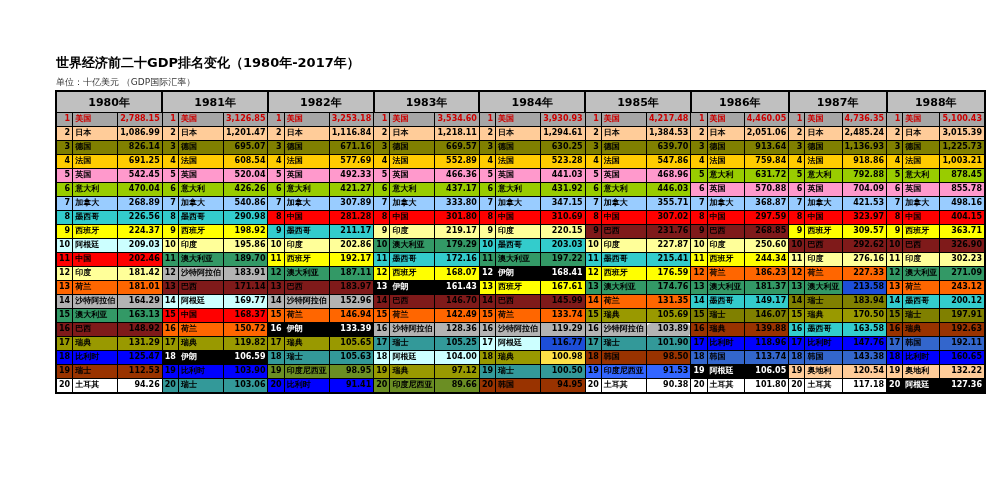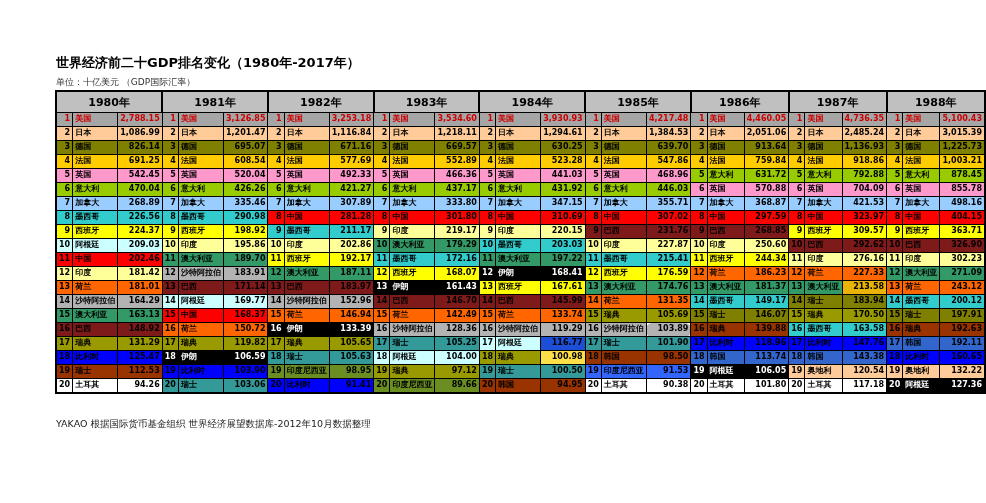--- a/index.html
+++ b/index.html
@@ -216,21 +216,21 @@
           <td class="rank" style="width: 16px; background: rgb(255, 153, 204); color: rgb(0, 0, 0);">6</td>
           <td class="name" style="width: 50px; background: rgb(255, 153, 204); color: rgb(0, 0, 0);">英国</td>
           <td class="val" style="width: 31px; background: rgb(255, 153, 204); color: rgb(0, 0, 0);">855.78</td>
         </tr>
         <tr>
           <td class="rank" style="width: 16px; background: rgb(153, 204, 255); color: rgb(0, 0, 0);">7</td>
           <td class="name" style="width: 50px; background: rgb(153, 204, 255); color: rgb(0, 0, 0);">加拿大</td>
           <td class="val" style="width: 31px; background: rgb(153, 204, 255); color: rgb(0, 0, 0);">268.89</td>
           <td class="rank" style="width: 16px; background: rgb(153, 204, 255); color: rgb(0, 0, 0);">7</td>
           <td class="name" style="width: 50px; background: rgb(153, 204, 255); color: rgb(0, 0, 0);">加拿大</td>
-          <td class="val" style="width: 31px; background: rgb(153, 204, 255); color: rgb(0, 0, 0);">335.46</td>
+          <td class="val" style="width: 31px; background: rgb(153, 204, 255); color: rgb(0, 0, 0);">540.86</td>
           <td class="rank" style="width: 16px; background: rgb(153, 204, 255); color: rgb(0, 0, 0);">7</td>
           <td class="name" style="width: 50px; background: rgb(153, 204, 255); color: rgb(0, 0, 0);">加拿大</td>
           <td class="val" style="width: 31px; background: rgb(153, 204, 255); color: rgb(0, 0, 0);">307.89</td>
           <td class="rank" style="width: 16px; background: rgb(153, 204, 255); color: rgb(0, 0, 0);">7</td>
           <td class="name" style="width: 50px; background: rgb(153, 204, 255); color: rgb(0, 0, 0);">加拿大</td>
           <td class="val" style="width: 31px; background: rgb(153, 204, 255); color: rgb(0, 0, 0);">333.80</td>
           <td class="rank" style="width: 16px; background: rgb(153, 204, 255); color: rgb(0, 0, 0);">7</td>
           <td class="name" style="width: 50px; background: rgb(153, 204, 255); color: rgb(0, 0, 0);">加拿大</td>
           <td class="val" style="width: 31px; background: rgb(153, 204, 255); color: rgb(0, 0, 0);">347.15</td>
           <td class="rank" style="width: 16px; background: rgb(153, 204, 255); color: rgb(0, 0, 0);">7</td>
@@ -408,21 +408,21 @@
           <td class="name" style="width: 50px; background: rgb(255, 255, 0); color: rgb(0, 0, 0);">西班牙</td>
           <td class="val" style="width: 31px; background: rgb(255, 255, 0); color: rgb(0, 0, 0);">167.61</td>
           <td class="rank" style="width: 16px; background: rgb(51, 153, 102); color: rgb(0, 0, 0);">13</td>
           <td class="name" style="width: 50px; background: rgb(51, 153, 102); color: rgb(0, 0, 0);">澳大利亚</td>
           <td class="val" style="width: 31px; background: rgb(51, 153, 102); color: rgb(0, 0, 0);">174.76</td>
           <td class="rank" style="width: 16px; background: rgb(51, 153, 102); color: rgb(0, 0, 0);">13</td>
           <td class="name" style="width: 50px; background: rgb(51, 153, 102); color: rgb(0, 0, 0);">澳大利亚</td>
           <td class="val" style="width: 31px; background: rgb(51, 153, 102); color: rgb(0, 0, 0);">181.37</td>
           <td class="rank" style="width: 16px; background: rgb(51, 153, 102); color: rgb(0, 0, 0);">13</td>
           <td class="name" style="width: 50px; background: rgb(51, 153, 102); color: rgb(0, 0, 0);">澳大利亚</td>
-          <td class="val" style="width: 31px; background: #eab308; color: rgb(0, 0, 0);">213.58</td>
+          <td class="val" style="width: 31px; background: #1d4ed8; color: rgb(0, 0, 0);">213.58</td>
           <td class="rank" style="width: 16px; background: rgb(255, 102, 0); color: rgb(0, 0, 0);">13</td>
           <td class="name" style="width: 50px; background: rgb(255, 102, 0); color: rgb(0, 0, 0);">荷兰</td>
           <td class="val" style="width: 31px; background: rgb(255, 102, 0); color: rgb(0, 0, 0);">243.12</td>
         </tr>
         <tr>
           <td class="rank" style="width: 16px; background: rgb(179, 179, 179); color: rgb(0, 0, 0);">14</td>
           <td class="name" style="width: 50px; background: rgb(179, 179, 179); color: rgb(0, 0, 0);">沙特阿拉伯</td>
           <td class="val" style="width: 31px; background: rgb(179, 179, 179); color: rgb(0, 0, 0);">164.29</td>
           <td class="rank" style="width: 16px; background: rgb(204, 255, 255); color: rgb(0, 0, 0);">14</td>
           <td class="name" style="width: 50px; background: rgb(204, 255, 255); color: rgb(0, 0, 0);">阿根廷</td>
@@ -619,14 +619,13 @@
           <td class="rank" style="width: 16px; background: rgb(255, 255, 255); color: rgb(0, 0, 0);">20</td>
           <td class="name" style="width: 50px; background: rgb(255, 255, 255); color: rgb(0, 0, 0);">土耳其</td>
           <td class="val" style="width: 31px; background: rgb(255, 255, 255); color: rgb(0, 0, 0);">117.18</td>
           <td class="rank" style="width: 16px; background: rgb(0, 0, 0); color: rgb(255, 255, 255);">20</td>
           <td class="name" style="width: 50px; background: rgb(0, 0, 0); color: rgb(255, 255, 255);">阿根廷</td>
           <td class="val" style="width: 31px; background: rgb(0, 0, 0); color: rgb(255, 255, 255);">127.36</td>
         </tr>
       </tbody>
   </table>
 
-  <div class="footer">YAKAO 根据国际货币基金组织 世界经济展望数据库-2012年10月数据整理</div>
 </div>
 
 </body></html>

